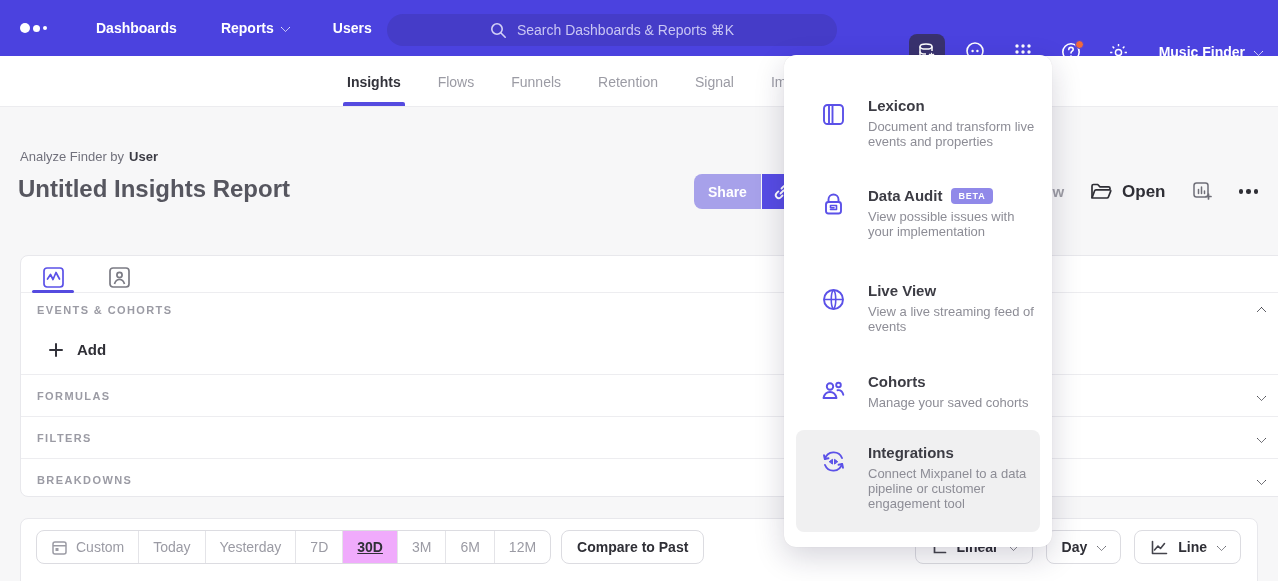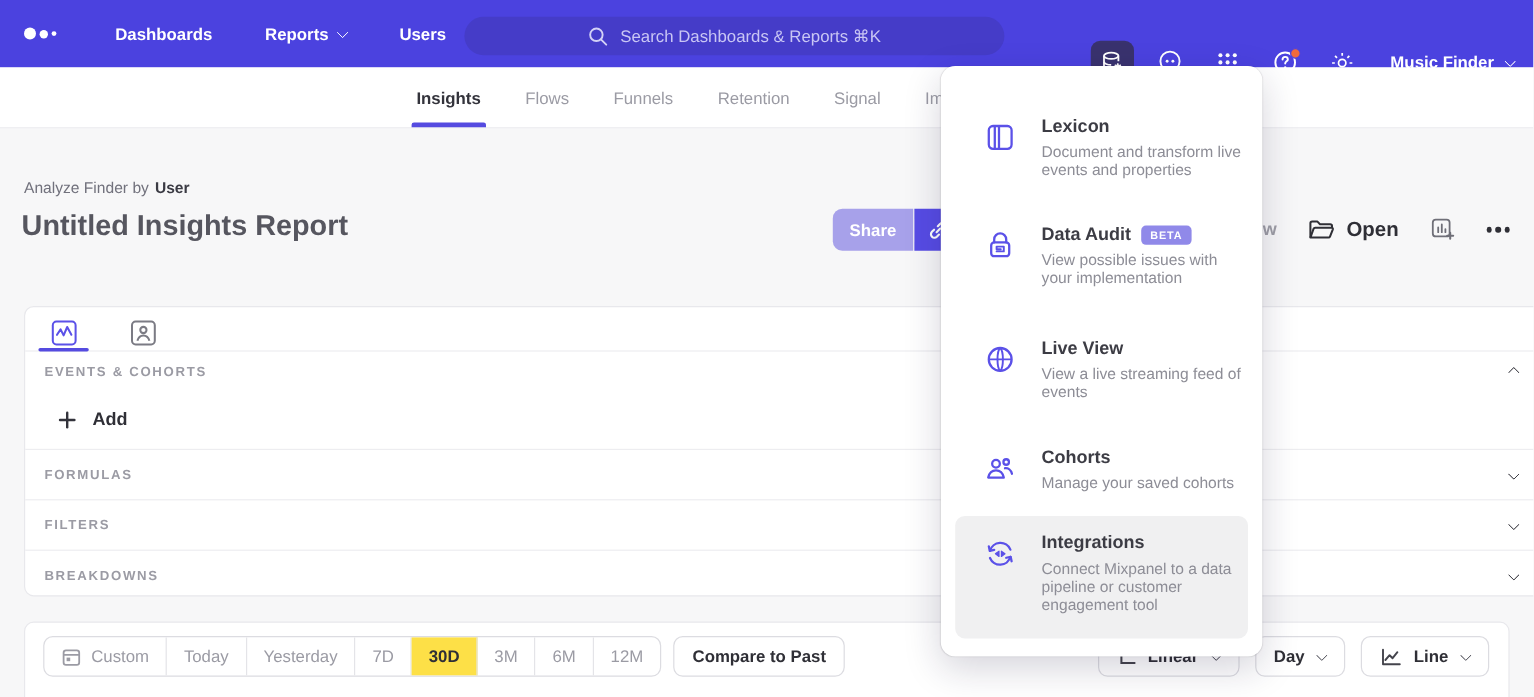--- a/index.html
+++ b/index.html
@@ -63,21 +63,21 @@
   .plus::before,.plus::after { content:""; position:absolute; background:currentColor; border-radius:1px; }
   .plus::before { left:6px; top:0; width:2px; height:14px; }
   .plus::after { left:0; top:6px; width:14px; height:2px; }
 
   
   .bottomcard { position:absolute; left:20px; top:518px; width:1238px; height:70px; background:#fff; border:1px solid #e8e8ec; border-radius:8px 8px 0 0; z-index:2; }
   .toolbar { position:absolute; left:15px; top:11px; right:16px; display:flex; align-items:center; }
   .seg { display:flex; align-items:stretch; height:34px; border:1px solid #dcdce1; border-radius:8px; overflow:hidden; background:#fff; }
   .seg-item { display:flex; align-items:center; gap:8px; padding:0 14px; font-size:14px; color:#9b9ba4; border-right:1px solid #e4e4e8; cursor:pointer; white-space:nowrap; }
   .seg-item:last-child { border-right:none; }
-  .seg-item.active { background:#fde047; color:#2f2f36; font-weight:700; }
+  .seg-item.active { background:#f0abfc; color:#2f2f36; font-weight:700;text-decoration:underline; }
   .btn { display:flex; align-items:center; gap:9px; height:34px; padding:0 15px; border:1px solid #dcdce1; border-radius:8px; background:#fff; font-size:14px; font-weight:700; color:#2f2f36; cursor:pointer; white-space:nowrap; }
   .btn .chev { color:#55555e; margin-left:2px; }
   .compare { margin-left:10px; }
   .tb-right { margin-left:auto; display:flex; gap:13px; }
 
   
   .dropdown { position:absolute; left:784px; top:55px; width:268px; height:492px; background:#fff; border-radius:12px; box-shadow:0 10px 30px rgba(25,20,60,.18), 0 0 1px rgba(0,0,0,.12); z-index:50; }
   .menu-item { position:absolute; left:12px; width:244px; border-radius:8px; display:flex; gap:20px; padding:14px 12px 0 24px; cursor:pointer; }
   .menu-item.hl { background:#f0f0f1; }
   .mi-icon { flex:0 0 28px; padding-top:4px; color:#5b51e8; }

